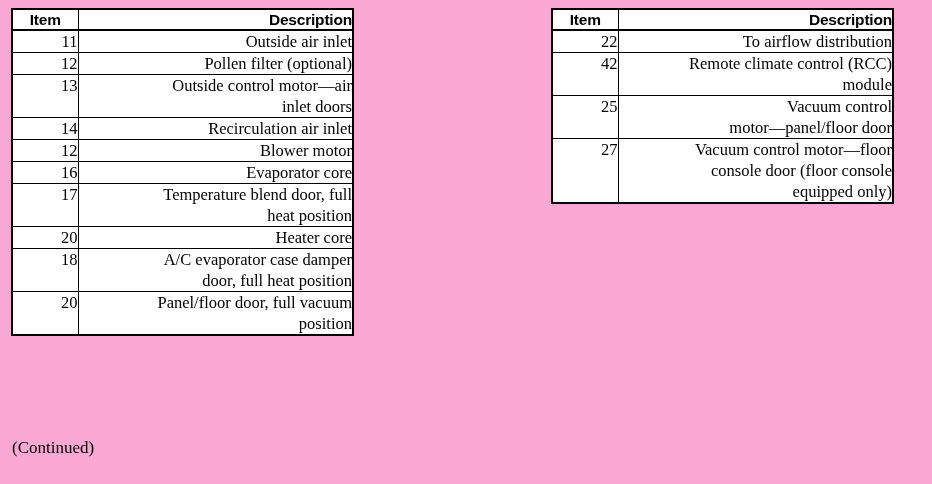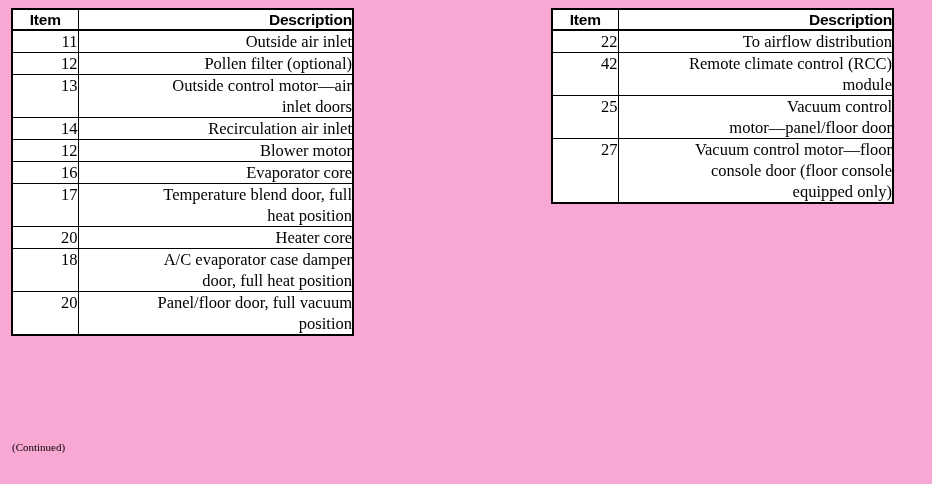--- a/index.html
+++ b/index.html
@@ -77,21 +77,21 @@
     color: #000000;
     font-family: "Liberation Serif", serif;
     white-space: pre-line;
   }
 
   .continued-note {
     position: absolute;
     left: 12px;
     top: 440px;
     font-family: "Liberation Serif", serif;
-    font-size: 11px;
+    font-size: 17px;
     line-height: 15px;
     color: #000000;
   }
 </style>
 </head>
 <body>
 
 <div class="page">
 
   <table class="item-table" id="table-left">

